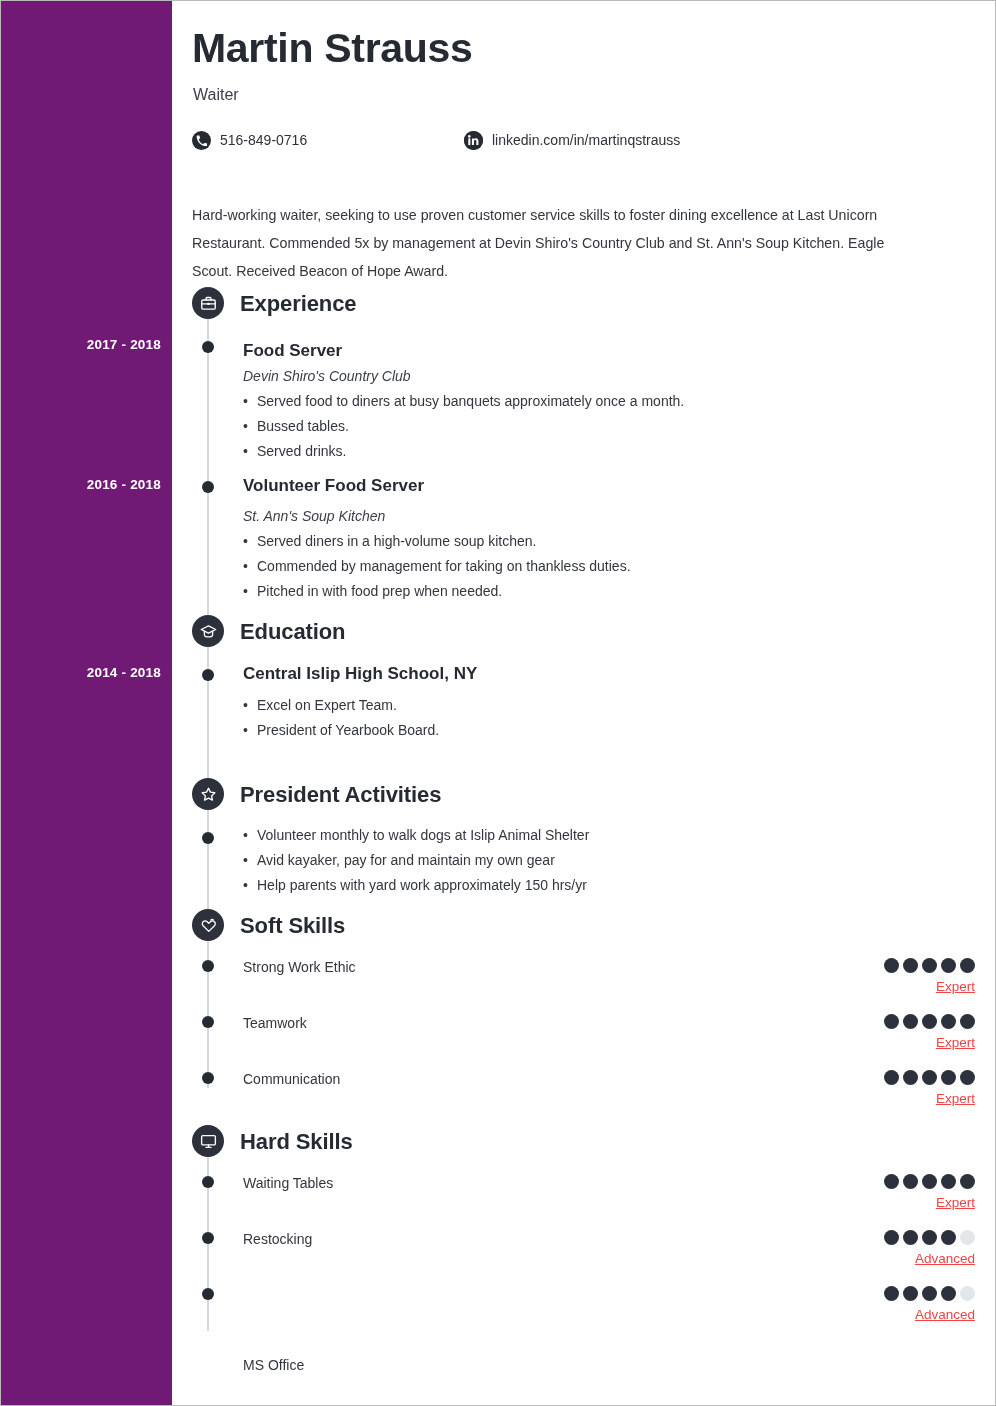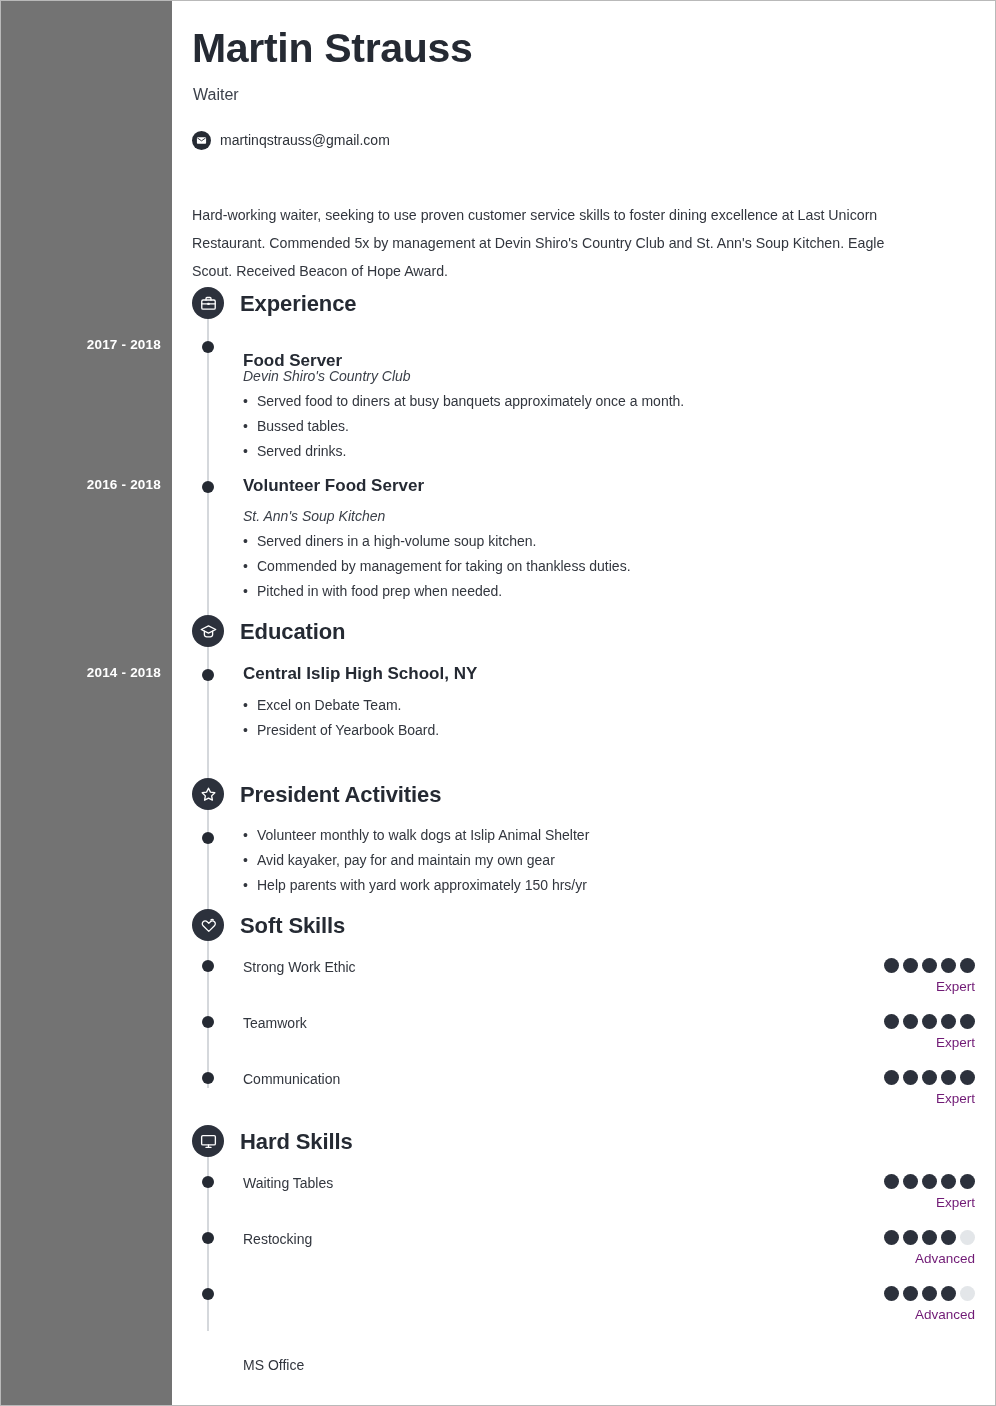--- a/index.html
+++ b/index.html
@@ -14,21 +14,21 @@
     background:#ffffff;
     box-sizing:border-box;
     border:1px solid #b9b9b9;
     overflow:hidden;
   }
   .sidebar{
     position:absolute;
     left:0; top:0;
     width:171px;
     height:100%;
-    background:#737373;
+    background:#701a75;
   }
   .sidebar-date{
     position:absolute;
     right:11px;
     color:#ffffff;
     font-size:13.5px;
     font-weight:bold;
     letter-spacing:.2px;
     white-space:nowrap;
   }
@@ -183,23 +183,24 @@
     gap:4px;
   }
   .dot{
     width:15px;height:15px;
     border-radius:50%;
     background:#2c313c;
   }
   .dot.off{background:#e3e6e9;}
   .lvl{
     font-size:13.5px;
-    color:#701a75;
+    color:#ef4444;
     margin-top:6px;
     text-align:right;
+    text-decoration:underline;
   }
 </style>
 </head>
 <body>
 
 <div class="page">
 
   <div class="sidebar">
     <div class="sidebar-date" style="top:336px">2017 - 2018</div>
     <div class="sidebar-date" style="top:476px">2016 - 2018</div>
@@ -208,45 +209,55 @@
 
   <div class="content">
 
     <h1 class="name">Martin Strauss</h1>
     <div class="job-title">Waiter</div>
 
     <div class="contact">
       <div class="contact-row">
         <div class="contact-item first">
           <span class="cicon">
-            <svg width="11" height="11" viewBox="0 0 24 24" fill="none" stroke="#ffffff" stroke-width="2.4">
-              <rect x="2" y="5" width="20" height="14" rx="1.6" fill="#ffffff" stroke="none"></rect>
-              <path d="M3 6.5l9 6.2 9-6.2" stroke="#252a33" stroke-width="2"></path>
+            <svg width="11" height="11" viewBox="0 0 24 24" fill="#ffffff">
+              <path d="M6.6 10.8c1.8 3.5 4.6 6.3 8.1 8.1l2.7-2.7c.3-.3.8-.4 1.2-.3 1.3.4 2.7.7 4.1.7.7 0 1.2.5 1.2 1.2V22c0 .7-.5 1.2-1.2 1.2C10.9 23.2.8 13.1.8 .7.8 0 1.3-.5 2-.5h4.2C6.9-.5 7.4 0 7.4.7c0 1.4.2 2.8.7 4.1.1.4 0 .9-.3 1.2l-2.7 2.7z" transform="translate(0.6,1.4)"></path>
             </svg>
           </span>
-          <span>martinqstrauss@gmail.com</span>
+          <span>516-849-0716</span>
+        </div>
+        <div class="contact-item">
+          <span class="cicon">
+            <svg width="19" height="19" viewBox="0 0 24 24">
+              <circle cx="12" cy="12" r="12" fill="#252a33"></circle>
+              <rect x="5.4" y="9.4" width="2.6" height="8.4" fill="#ffffff"></rect>
+              <circle cx="6.7" cy="6.8" r="1.6" fill="#ffffff"></circle>
+              <path d="M10 9.4h2.5v1.2c.4-.8 1.4-1.4 2.6-1.4 2.1 0 3.1 1.3 3.1 3.7v4.9h-2.6v-4.4c0-1.2-.4-1.9-1.4-1.9-1 0-1.6.7-1.6 1.9v4.4H10V9.4z" fill="#ffffff"></path>
+            </svg>
+          </span>
+          <span>linkedin.com/in/martinqstrauss</span>
         </div>
       </div>
     </div>
 
     <div class="summary">Hard-working waiter, seeking to use proven customer service skills to foster dining excellence at Last Unicorn Restaurant. Commended 5x by management at Devin Shiro's Country Club and St. Ann's Soup Kitchen. Eagle Scout. Received Beacon of Hope Award.</div>
 
     <div class="tl-line" style="top:300px;height:318px"></div>
     <div class="sec-icon" style="top:286px">
       <svg width="17" height="17" viewBox="0 0 24 24" fill="none" stroke="#ffffff" stroke-width="1.9" stroke-linecap="round" stroke-linejoin="round">
         <rect x="2.5" y="7" width="19" height="13" rx="1.8"></rect>
         <path d="M8.5 7V4.8c0-.7.6-1.3 1.3-1.3h4.4c.7 0 1.3.6 1.3 1.3V7"></path>
         <path d="M2.5 12.5h19"></path>
         <rect x="10.3" y="11" width="3.4" height="3" rx=".6" fill="#ffffff" stroke="none"></rect>
       </svg>
     </div>
     <div class="sec-title" style="top:290px">Experience</div>
 
     <div class="tl-dot" style="top:340px"></div>
-    <div class="entry-title" style="top:350px">Food Server</div>
+    <div class="entry-title" style="top:340px">Food Server</div>
     <div class="entry-sub" style="top:367px">Devin Shiro's Country Club</div>
     <ul class="blist" style="top:388px">
       <li>Served food to diners at busy banquets approximately once a month.</li>
       <li>Bussed tables.</li>
       <li>Served drinks.</li>
     </ul>
 
     <div class="tl-dot" style="top:480px"></div>
     <div class="entry-title" style="top:475px">Volunteer Food Server</div>
     <div class="entry-sub" style="top:507px">St. Ann's Soup Kitchen</div>
@@ -261,21 +272,21 @@
       <svg width="17" height="17" viewBox="0 0 24 24" fill="none" stroke="#ffffff" stroke-width="1.9" stroke-linecap="round" stroke-linejoin="round">
         <path d="M12 4.2L1.8 9.2 12 14.2l10.2-5z"></path>
         <path d="M6.2 11.4v5.1c0 1.7 2.6 3.1 5.8 3.1s5.8-1.4 5.8-3.1v-5.1"></path>
       </svg>
     </div>
     <div class="sec-title" style="top:618px">Education</div>
 
     <div class="tl-dot" style="top:668px"></div>
     <div class="entry-title" style="top:663px">Central Islip High School, NY</div>
     <ul class="blist" style="top:692px">
-      <li>Excel on Debate Team.</li>
+      <li>Excel on Expert Team.</li>
       <li>President of Yearbook Board.</li>
     </ul>
 
     <div class="tl-line" style="top:791px;height:122px"></div>
     <div class="sec-icon" style="top:777px">
       <svg width="17" height="17" viewBox="0 0 24 24" fill="none" stroke="#ffffff" stroke-width="1.9" stroke-linecap="round" stroke-linejoin="round">
         <path d="M12 3.1l2.75 5.58 6.15.9-4.45 4.34 1.05 6.12L12 17.16l-5.5 2.88 1.05-6.12-4.45-4.34 6.15-.9z"></path>
       </svg>
     </div>
     <div class="sec-title" style="top:781px">President Activities</div>

